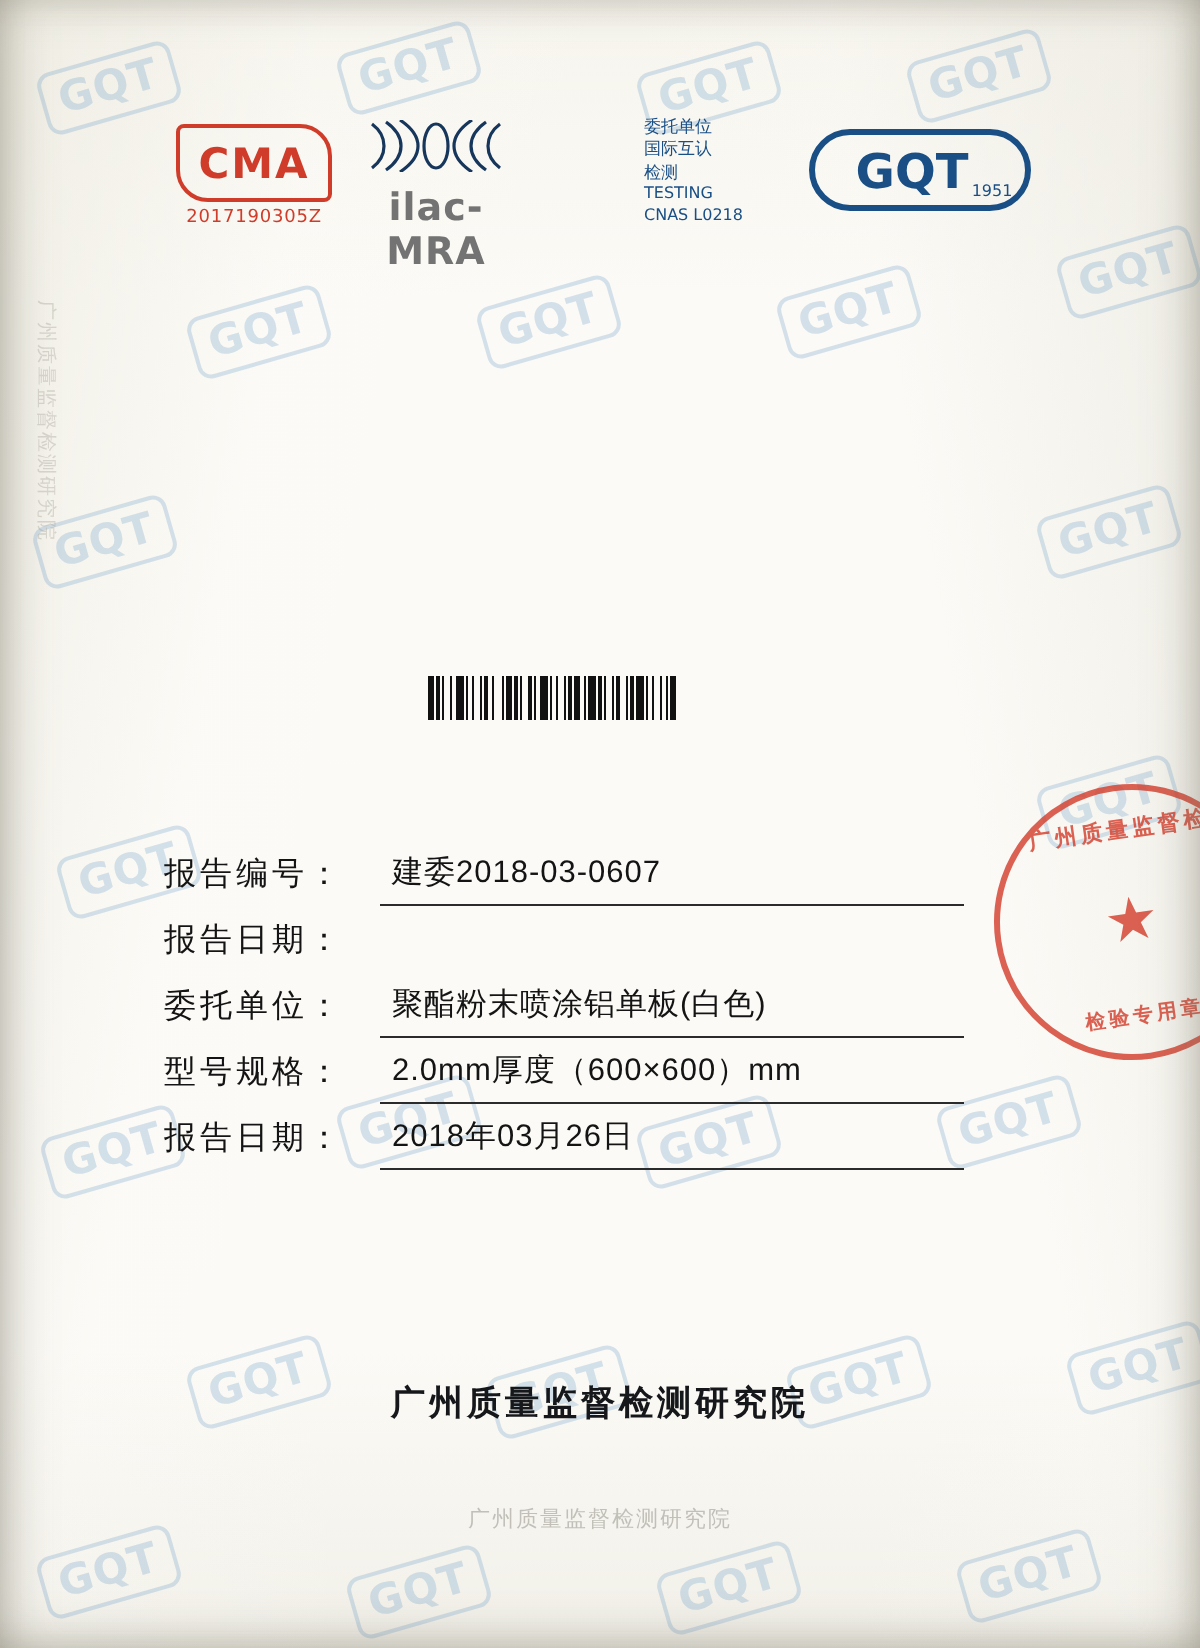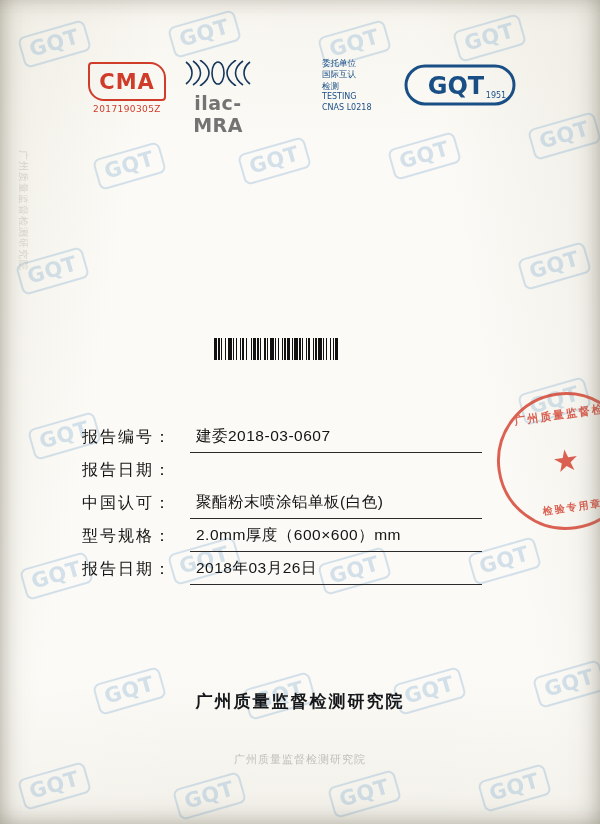--- a/index.html
+++ b/index.html
@@ -439,21 +439,21 @@
 
   <div class="fields" id="fields">
       <div class="field-row">
         <div class="field-label">报告编号：</div>
         <div class="field-value">建委2018-03-0607</div>
       </div>
       <div class="field-row">
         <div class="field-label">报告日期：</div>
       </div>
       <div class="field-row">
-        <div class="field-label">中国认可：</div>
+        <div class="field-label">委托单位：</div>
         <div class="field-value">聚酯粉末喷涂铝单板(白色)</div>
       </div>
       <div class="field-row">
         <div class="field-label">型号规格：</div>
         <div class="field-value">2.0mm厚度（600×600）mm</div>
       </div>
       <div class="field-row">
         <div class="field-label">报告日期：</div>
         <div class="field-value">2018年03月26日</div>
       </div>

